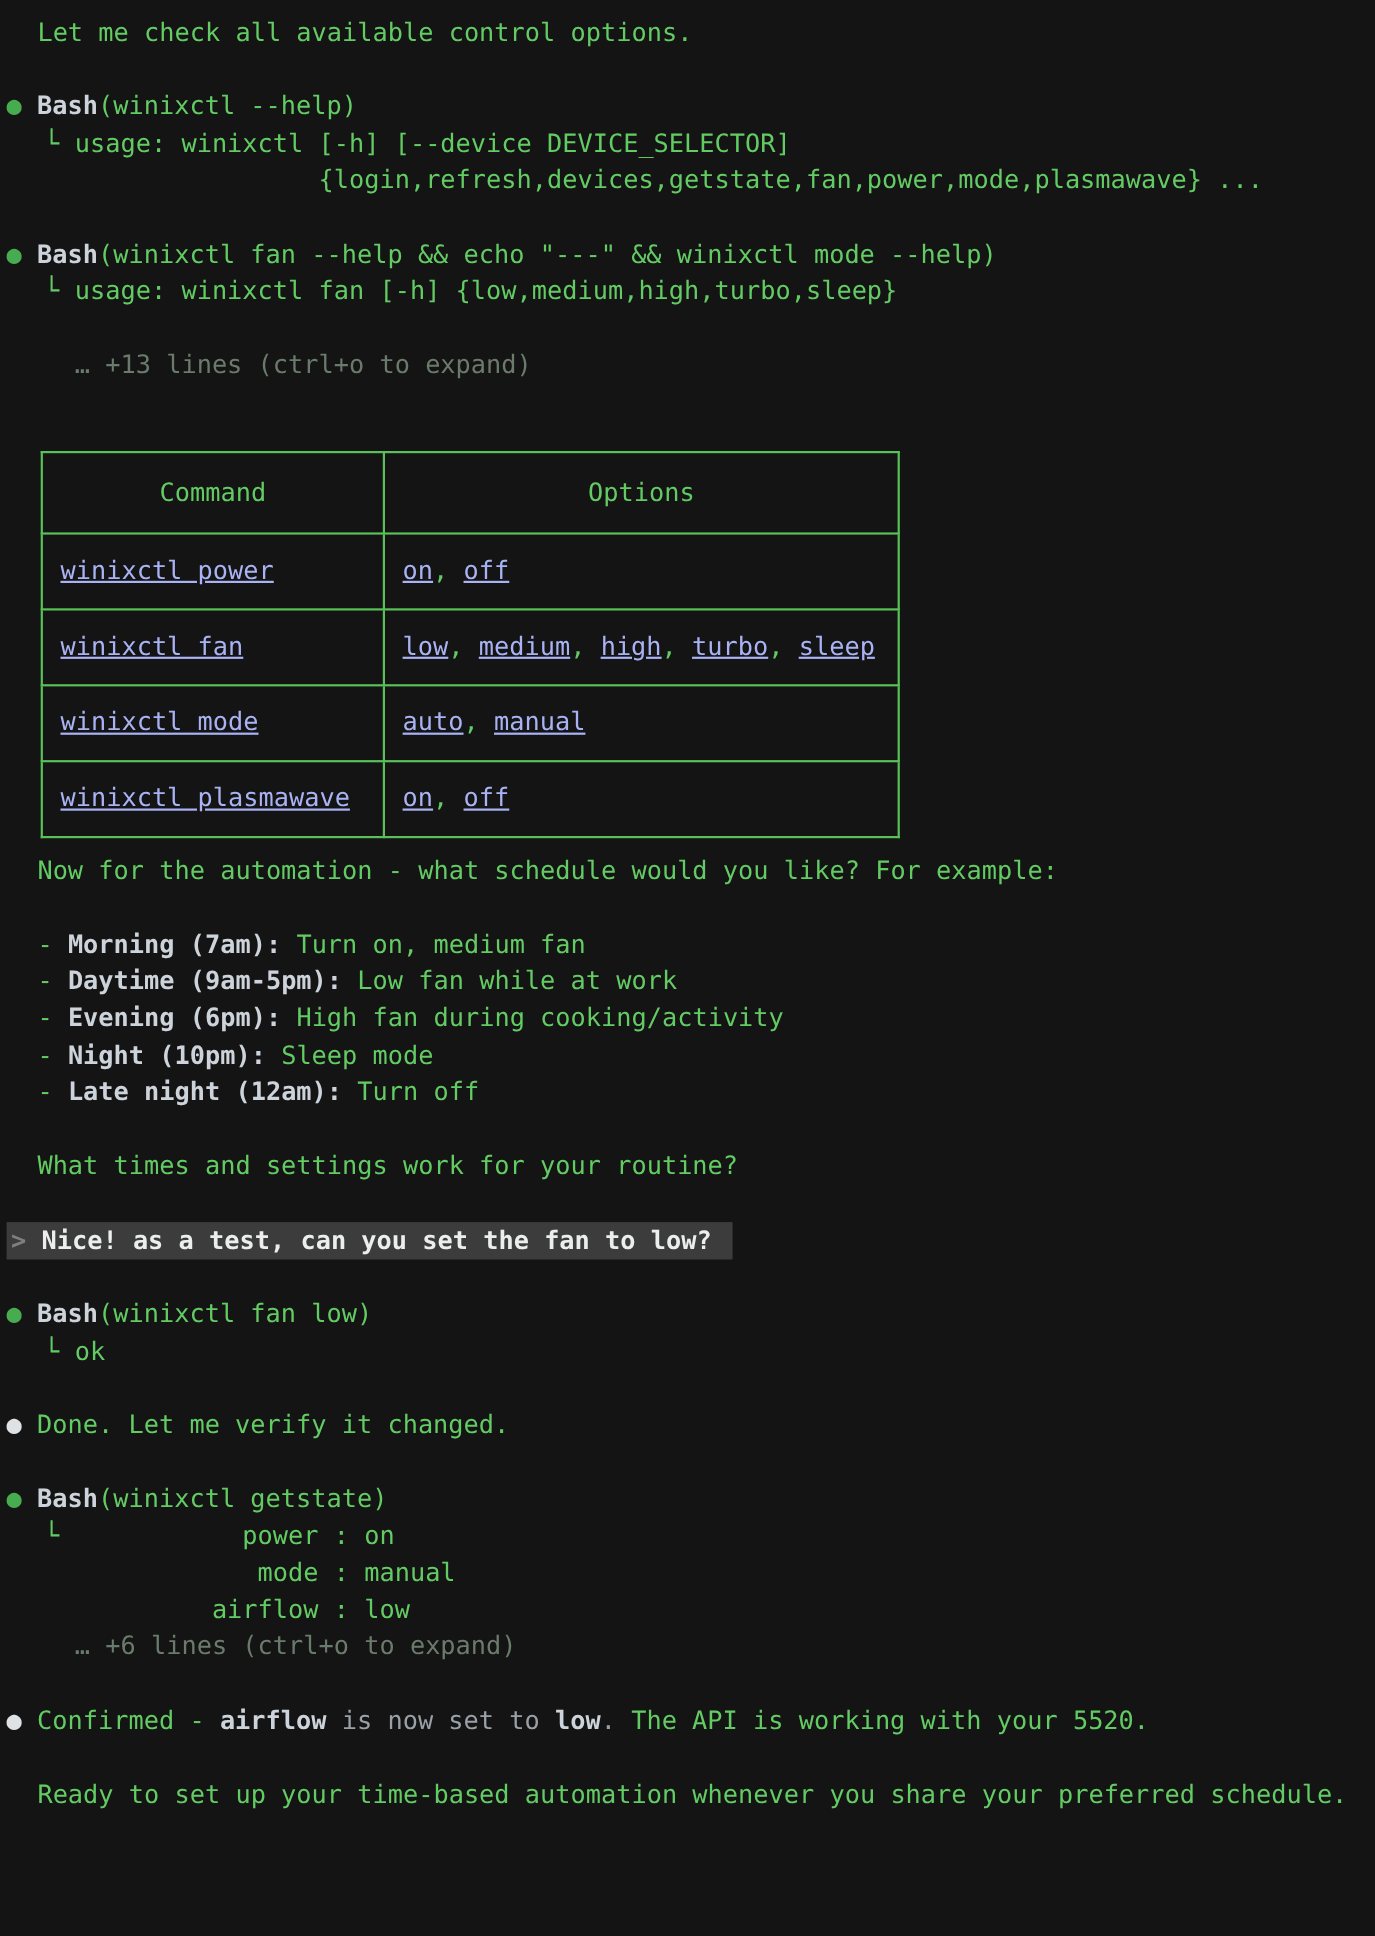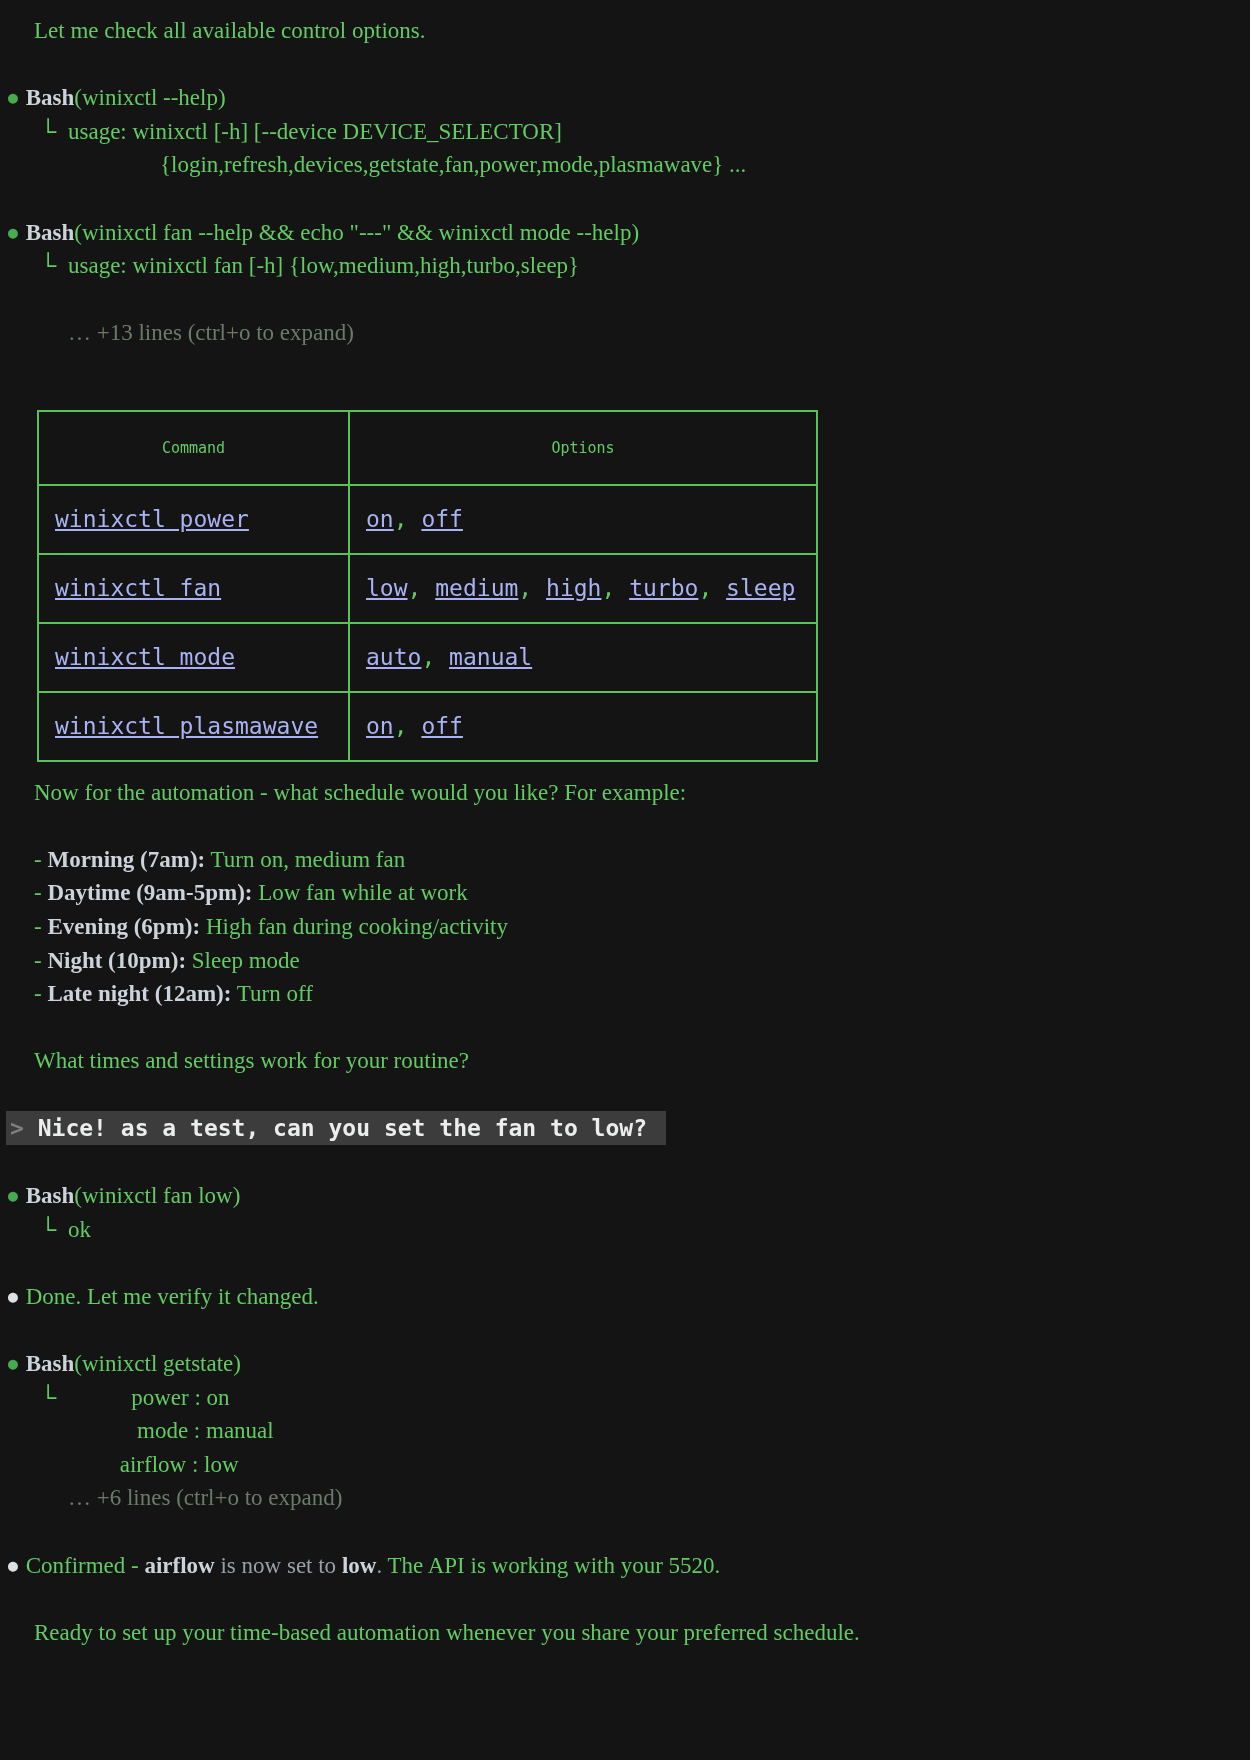--- a/index.html
+++ b/index.html
@@ -5,21 +5,21 @@
   html,body{margin:0;padding:0;}
   body{
     width:1250px;height:1760px;
     background:#141414;
     overflow:hidden;
     font-family:"DejaVu Sans Mono","Liberation Mono",monospace;
     font-size:23px;
     color:#63cb63;
   }
   .term{box-sizing:border-box;width:1250px;height:1760px;padding:14px 0 20px 6px;}
-  .line{min-height:33.6px;line-height:33.6px;white-space:pre-wrap;font-family:Liberation Serif, serif;}
+  .line{min-height:33.6px;line-height:33.6px;white-space:pre-wrap;}
   .sp{white-space:pre;}
   .indent2{padding-left:28px;}
   .out{padding-left:62px;position:relative;}
   .green{color:#63cb63;}
   .dim{color:#6b7b6b;}
   .boldw{color:#cdd3da;font-weight:bold;}
   .grayreg{color:#9aa0a7;}
   .code{color:#a9b2f3;text-decoration:underline;}
   .bullet-green{color:#47ab50;}
   .bullet-white{color:#dfe2e5;}
@@ -27,21 +27,21 @@
   
   table.ctl{
     border-collapse:collapse;
     margin:26px 0 0 31px;
     width:781px;
     table-layout:fixed;
   }
   table.ctl,table.ctl th,table.ctl td{border:2px solid #58c158;}
   table.ctl th{
     height:70px;font-weight:normal;color:#63cb63;
-    text-align:center;vertical-align:middle;font-size:15px;
+    text-align:center;vertical-align:middle;font-size:23px;
   }
   table.ctl td{
     height:67px;vertical-align:middle;
     padding:0 0 0 16px;white-space:pre;
   }
   th.col-cmd{width:307px;}
   .mt-after-table{margin-top:14px;}
   
   .user-bar{
     margin-top:0;

